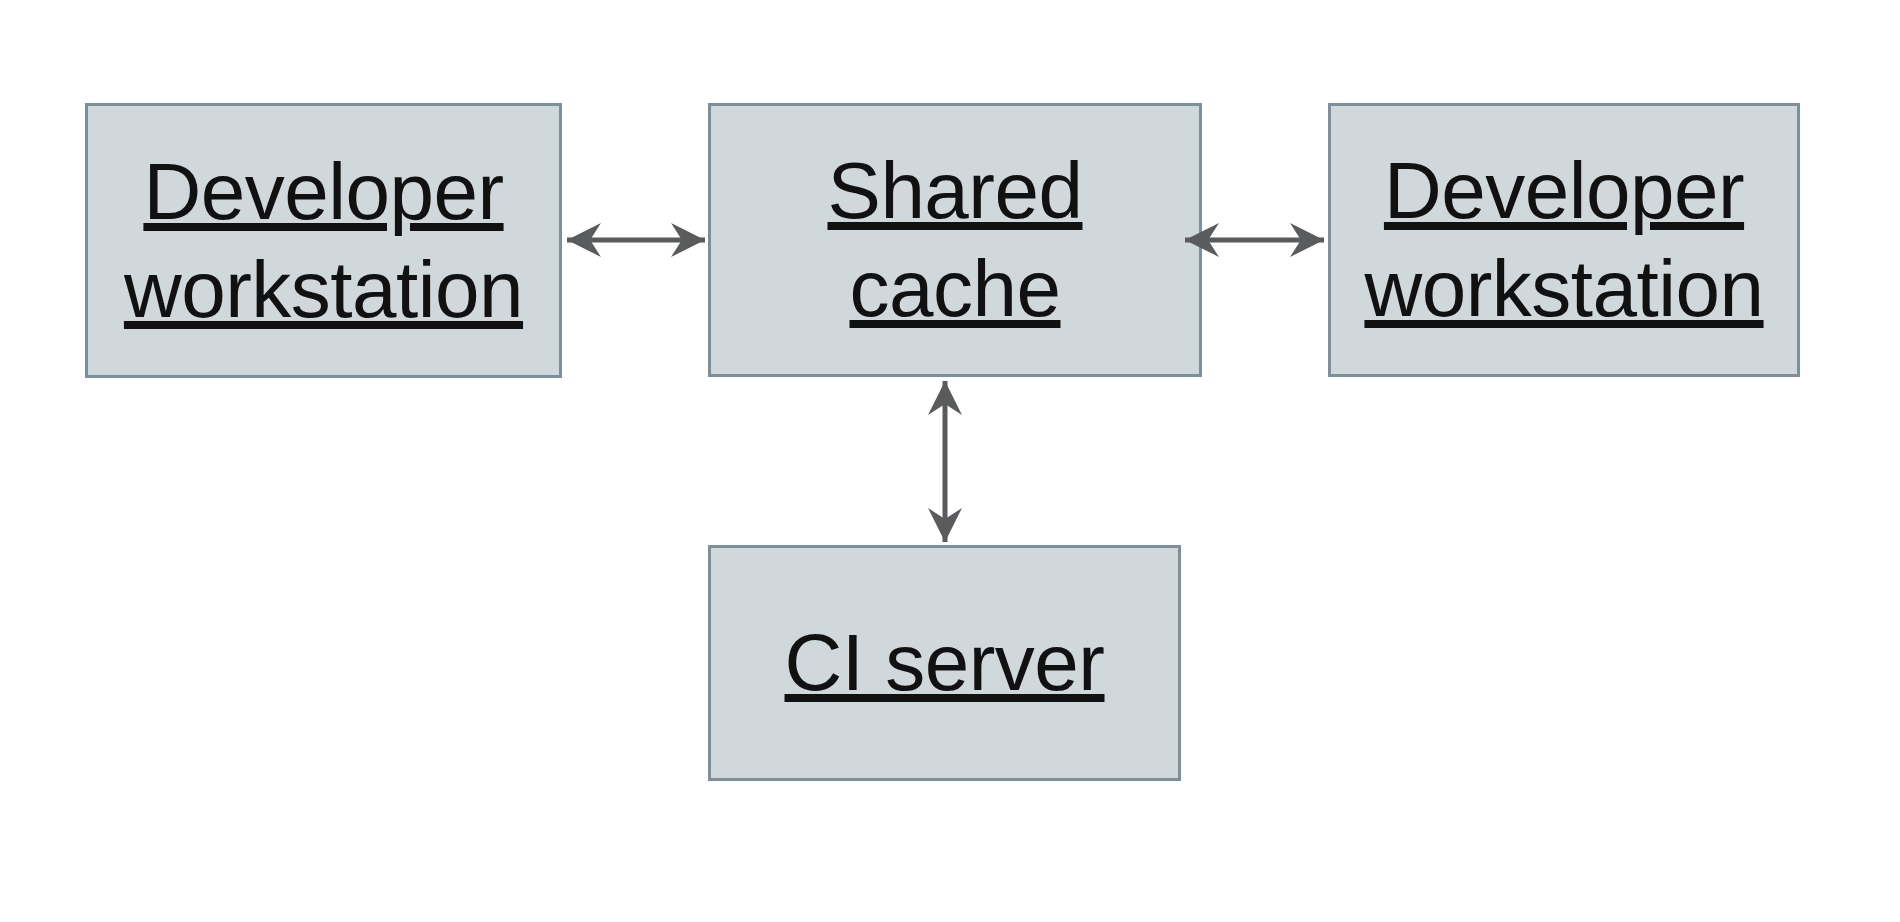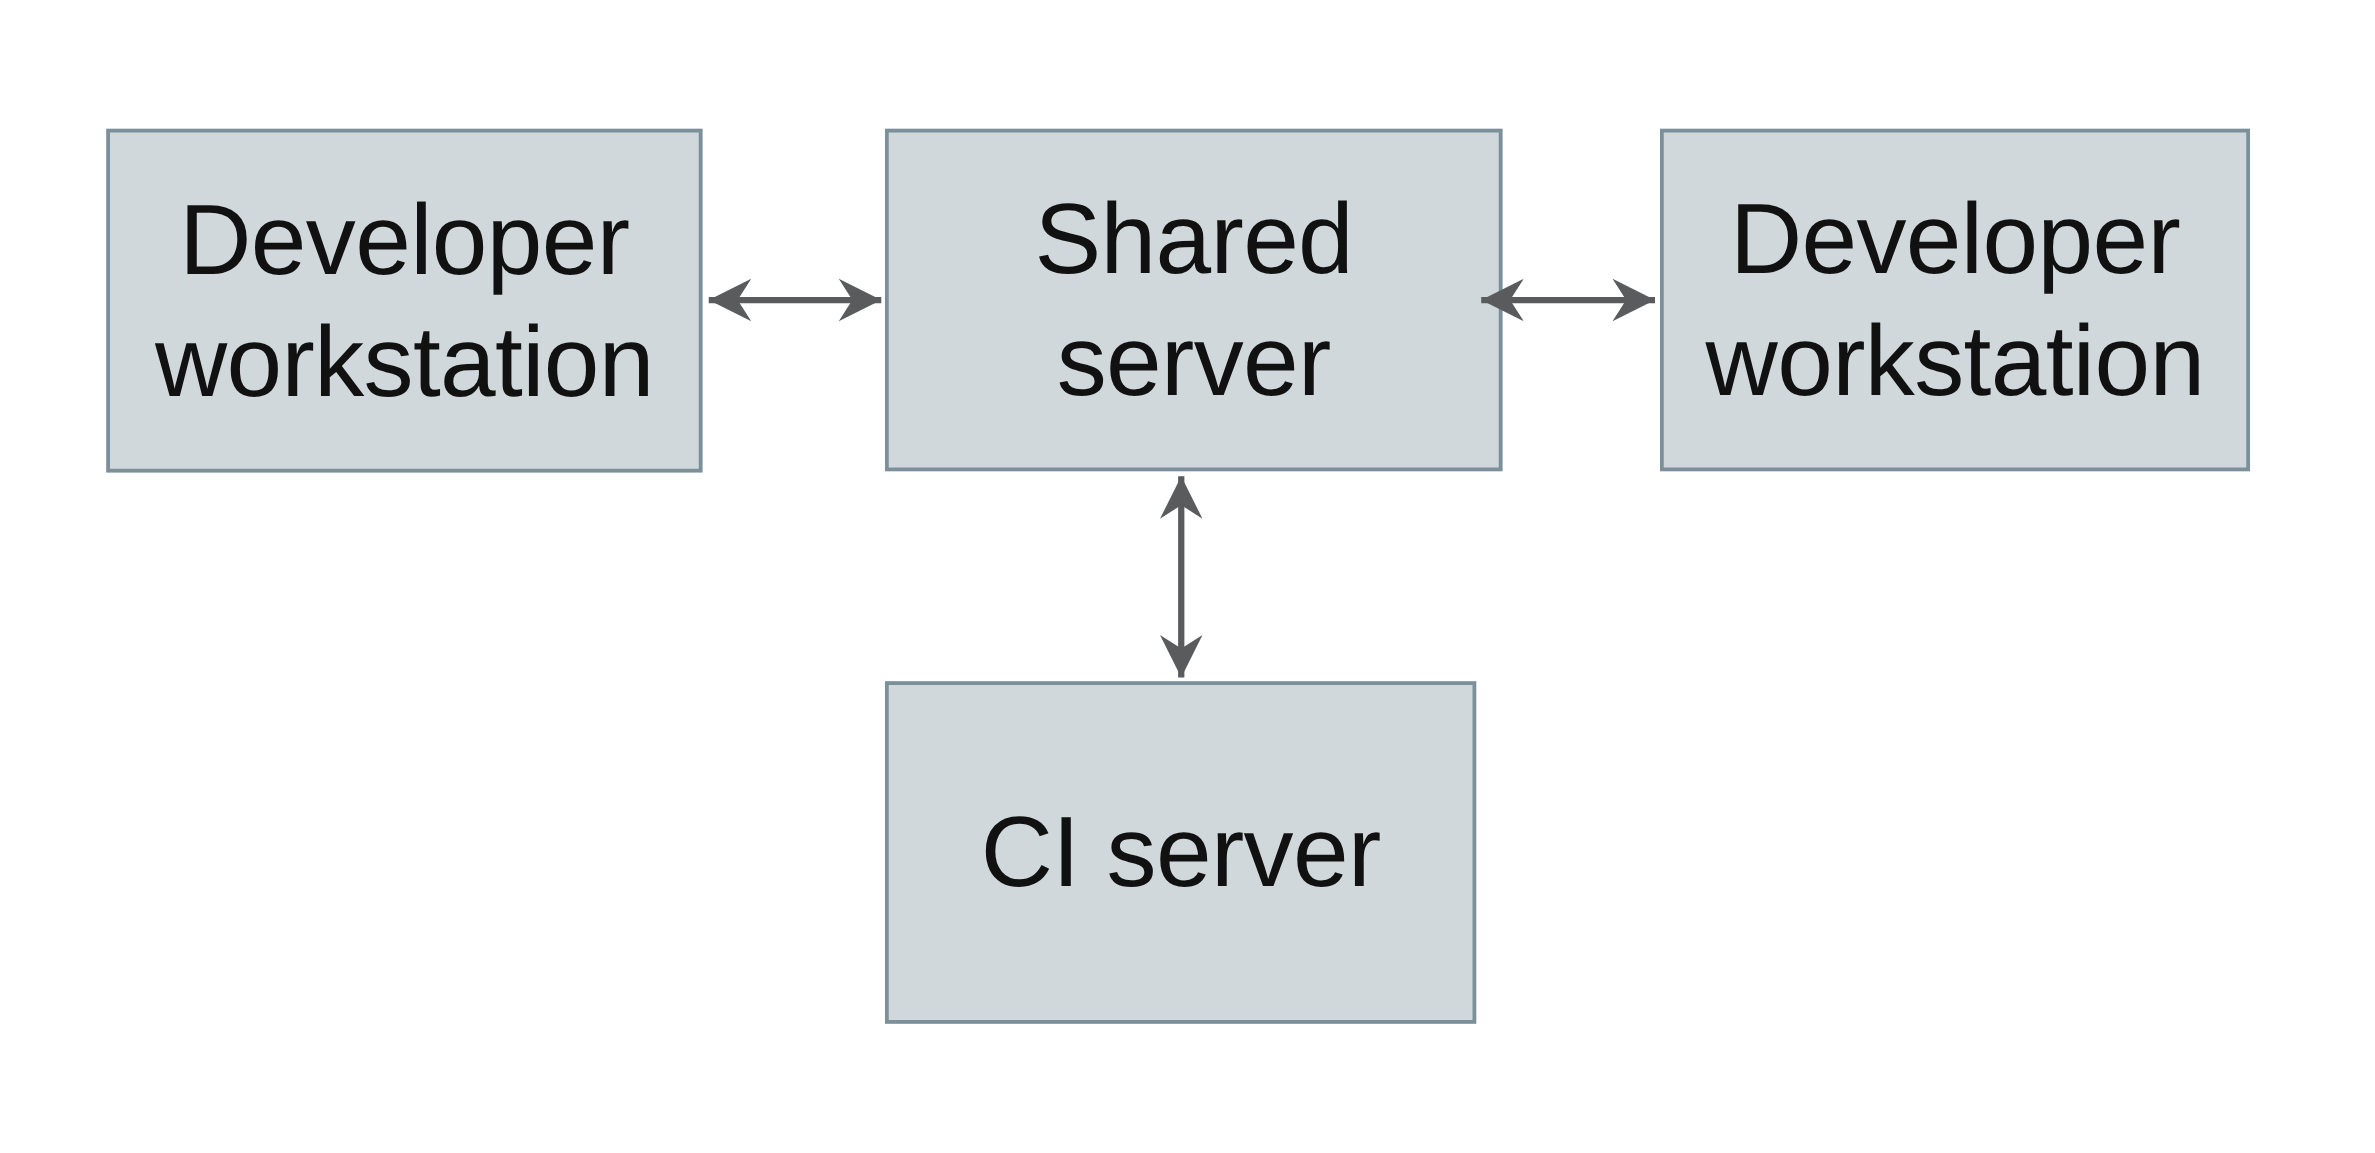--- a/index.html
+++ b/index.html
@@ -27,25 +27,25 @@
     flex-direction: column;
     align-items: center;
     justify-content: center;
     text-align: center;
     color: var(--text);
     font-size: 80px;
     line-height: 1.22;
     letter-spacing: -0.5px;
     white-space: nowrap;
   }
-  .node-line { display: block; }
+  .node-line { display: block; text-decoration: underline; }
   #node-dev-left   { left: 85px;   top: 103px; width: 477px; height: 275px; }
   #node-cache      { left: 708px;  top: 103px; width: 494px; height: 274px; }
   #node-dev-right  { left: 1328px; top: 103px; width: 472px; height: 274px; }
-  #node-ci         { left: 708px;  top: 545px; width: 473px; height: 274px; }
+  #node-ci         { left: 708px;  top: 545px; width: 473px; height: 236px; }
   .edges-layer {
     position: absolute;
     left: 0; top: 0;
     width: 1900px;
     height: 922px;
     pointer-events: none;
   }
   .arrow-line { stroke: var(--arrow); stroke-width: 5; }
   .arrow-head { fill: var(--arrow); stroke: none; }
 </style>
@@ -54,21 +54,21 @@
 
 <div class="canvas">
 
   <div class="node" id="node-dev-left">
     <span class="node-line">Developer</span>
     <span class="node-line">workstation</span>
   </div>
 
   <div class="node" id="node-cache">
     <span class="node-line">Shared</span>
-    <span class="node-line">server</span>
+    <span class="node-line">cache</span>
   </div>
 
   <div class="node" id="node-dev-right">
     <span class="node-line">Developer</span>
     <span class="node-line">workstation</span>
   </div>
 
   <div class="node" id="node-ci">
     <span class="node-line">CI server</span>
   </div>

